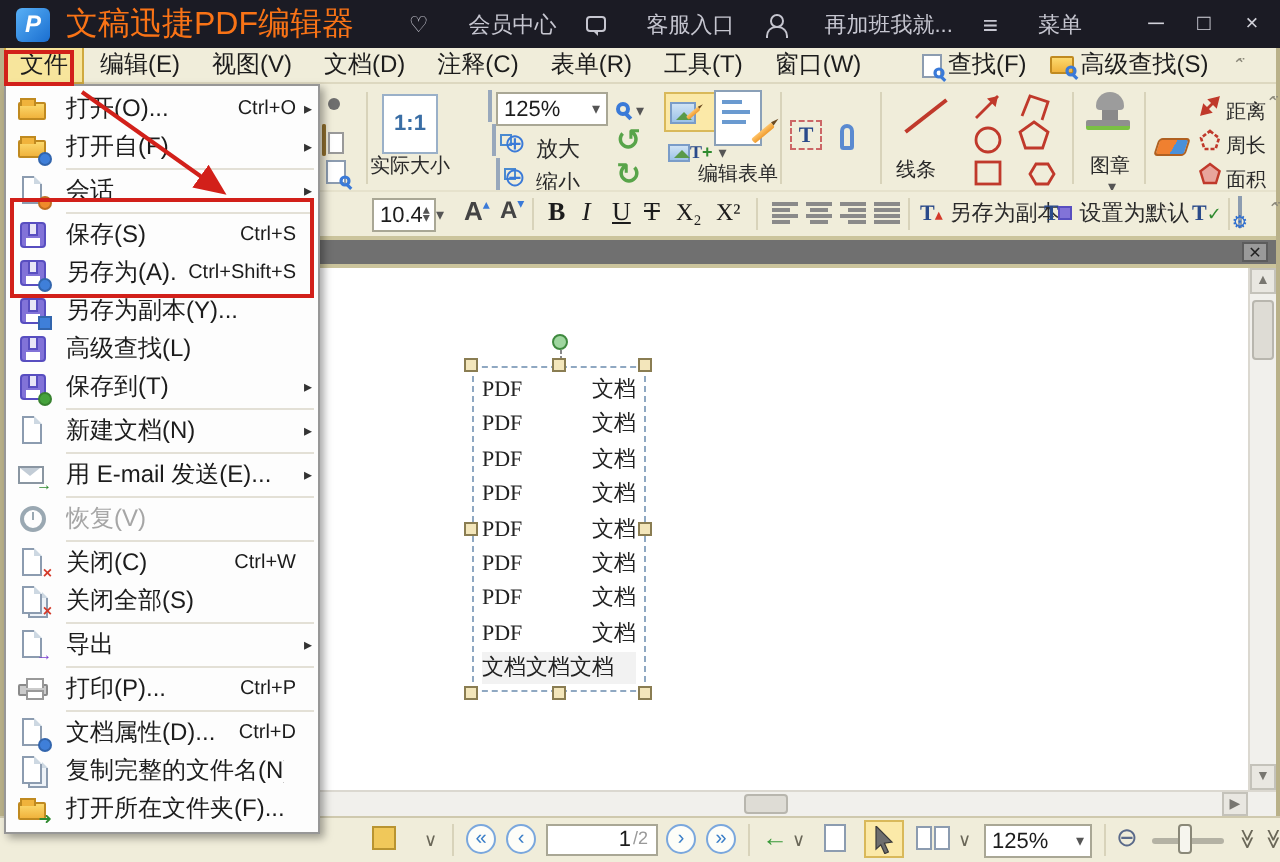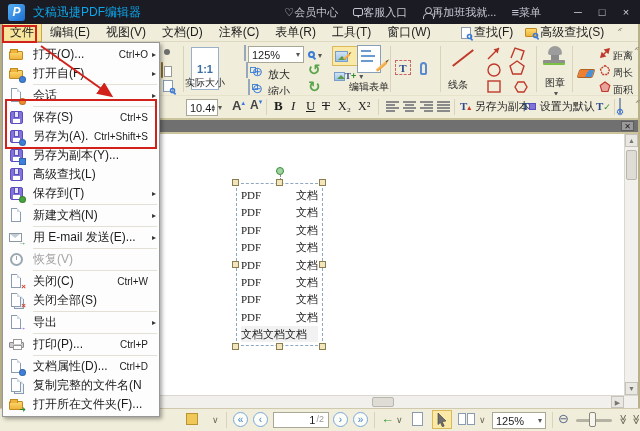--- a/index.html
+++ b/index.html
@@ -4,23 +4,23 @@
 <style>
   *{margin:0;padding:0;box-sizing:border-box}
   html,body{width:640px;height:431px;overflow:hidden}
   body{font-family:"Liberation Sans","DejaVu Sans",sans-serif;font-size:12px;color:#1c1c1c;background:#e8e4d0}
   .abs{position:absolute}
   .win{position:relative;width:640px;height:431px;background:#f0edda;overflow:hidden;box-shadow:inset 0 0 0 2px #b9b189}
 
   
   .titlebar{position:absolute;top:0;left:0;right:0;height:24px;background:#1b1b24;display:flex;align-items:center;padding:0 8px;gap:8px;z-index:5}
   .logo{width:17px;height:17px;border-radius:3px;background:linear-gradient(135deg,#58b0f6,#1a6ed0);color:#fff;font-weight:bold;font-style:italic;font-size:12px;display:flex;align-items:center;justify-content:center}
-  .title{color:#0ea5e9;font-size:12px}
+  .title{color:#f97316;font-size:16px}
   .tbr{margin-left:auto;display:flex;align-items:center;gap:15px;color:#c6c6d0;font-size:11px}
-  .tbi{display:flex;align-items:center;gap:0;cursor:default}
+  .tbi{display:flex;align-items:center;gap:20px;cursor:default}
   .heart::before{content:"♡";font-size:11px;color:#c6c6d0}
   .hamb::before{content:"≡";font-size:13px;color:#c6c6d0}
   .bub{width:10px;height:8px;border:1px solid #c6c6d0;border-radius:2px;position:relative}
   .bub::after{content:"";position:absolute;left:2px;bottom:-3px;border-left:3px solid transparent;border-right:0 solid transparent;border-top:3px solid #c6c6d0}
   .person{width:10px;height:10px;position:relative}
   .person::before{content:"";position:absolute;left:3px;top:0;width:5px;height:5px;border:1px solid #c6c6d0;border-radius:50%}
   .person::after{content:"";position:absolute;left:1px;top:6px;width:9px;height:5px;border:1px solid #c6c6d0;border-bottom:none;border-radius:5px 5px 0 0}
   .wbtns{display:flex;gap:12px;margin-left:16px;color:#d2d2da;font-size:11px}
   .wbtn{width:12px;text-align:center;cursor:default}
 
@@ -221,21 +221,21 @@
   </div>
 
   <div class="toolbar">
     
     <span class="cam abs" style="left:156px;top:3px"></span>
     <span class="clipb abs" style="left:157px;top:19px"></span>
     <span class="minipage abs" style="left:157px;top:37px"><span class="mag" style="position:absolute;right:-4px;bottom:-3px;transform:scale(.8)"></span></span>
     <div class="vdiv" style="left:181px"></div>
 
     
-    <div class="bigbox abs" style="left:189px;top:4px;width:28px;height:43px">
+    <div class="bigbox abs" style="left:189px;top:4px;width:28px;height:30px">
       <span style="color:#3a6ea5;font-weight:bold;font-size:11px">1:1</span>
     </div>
     <span class="lab10 abs" style="left:183px;top:33px">实际大小</span>
 
     
     <span class="pfit abs" style="left:228px;top:2px"></span>
     <span class="pfit abs" style="left:228px;top:19px"></span>
     <span class="pfit abs" style="left:228px;top:36px"></span>
 
     

